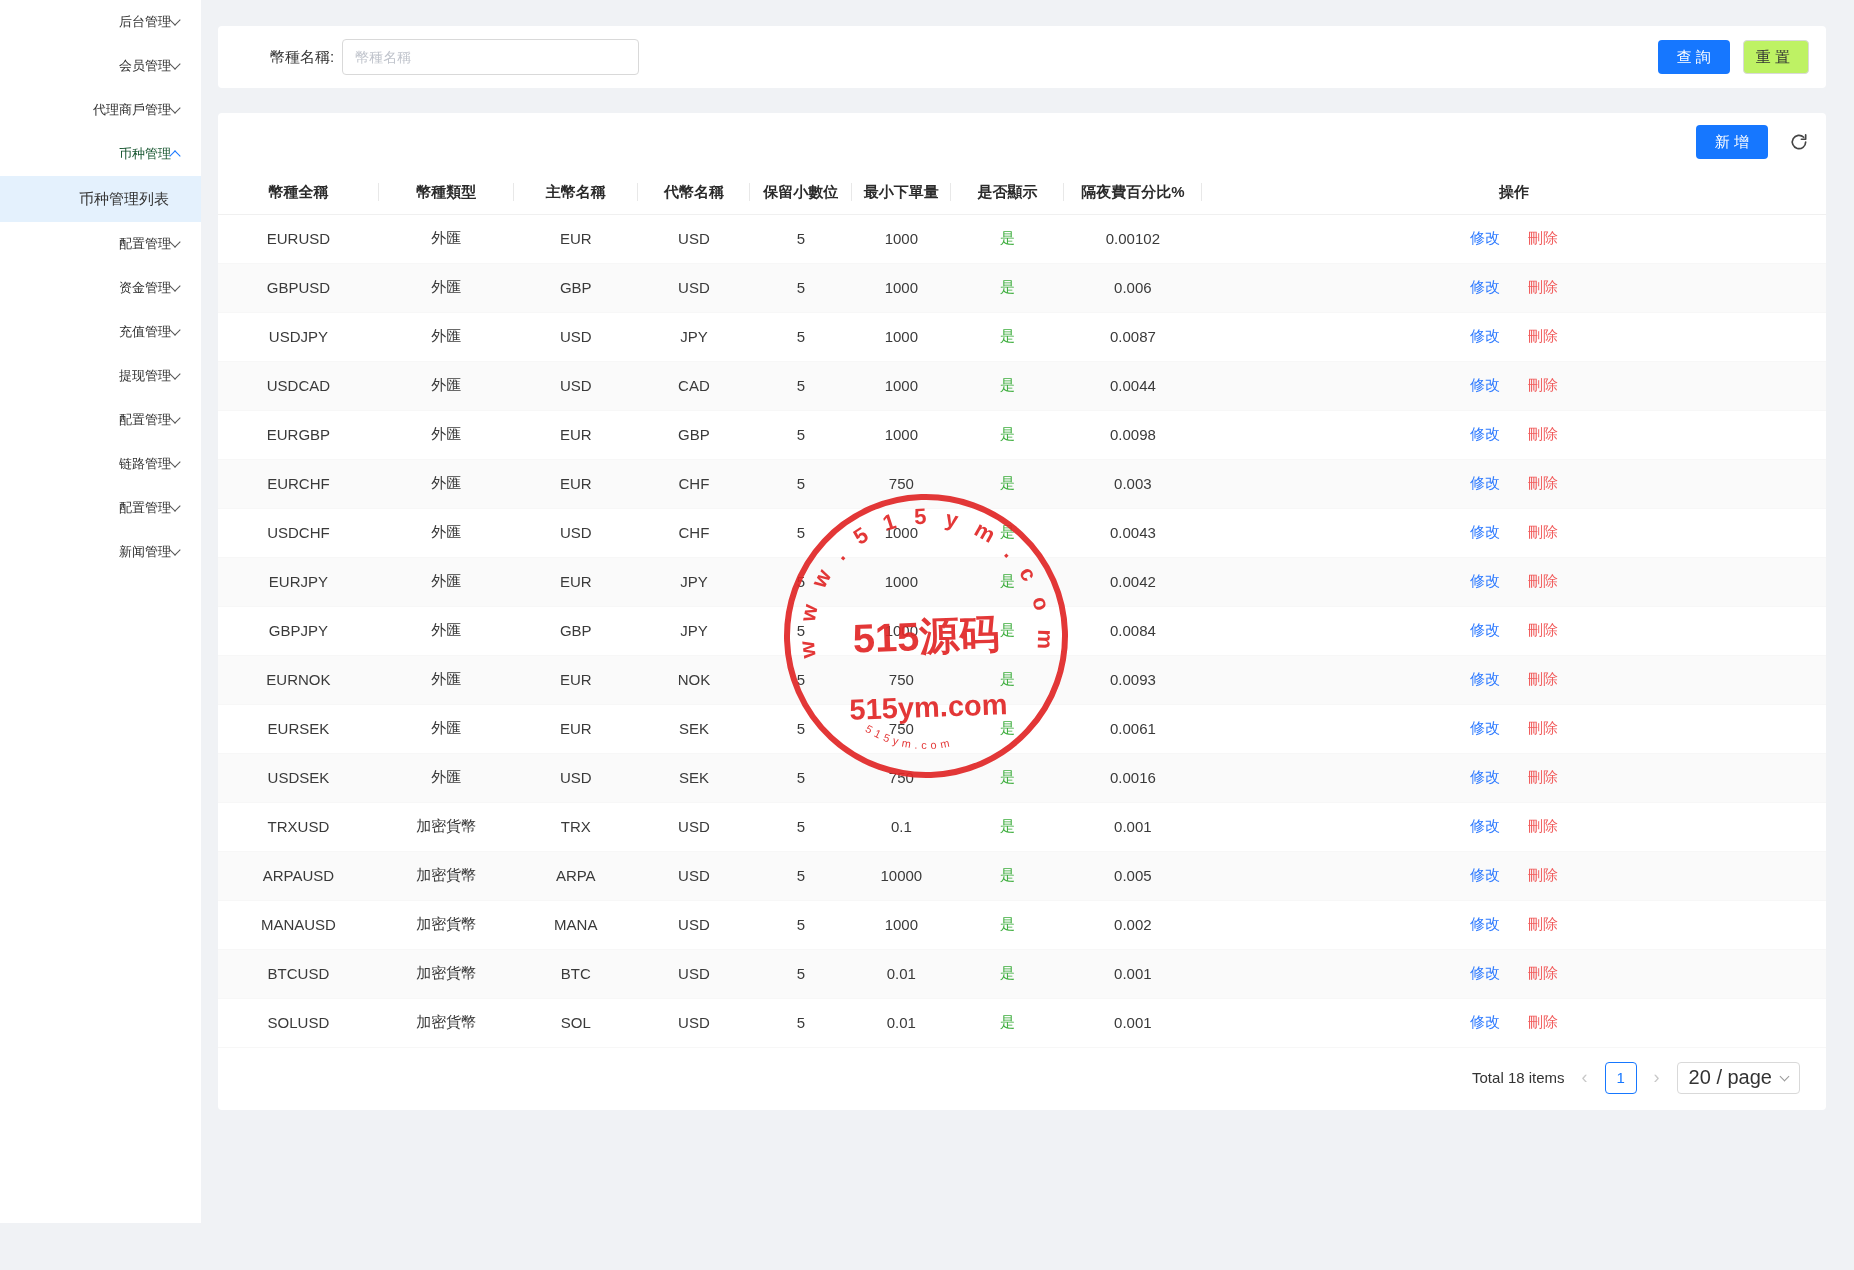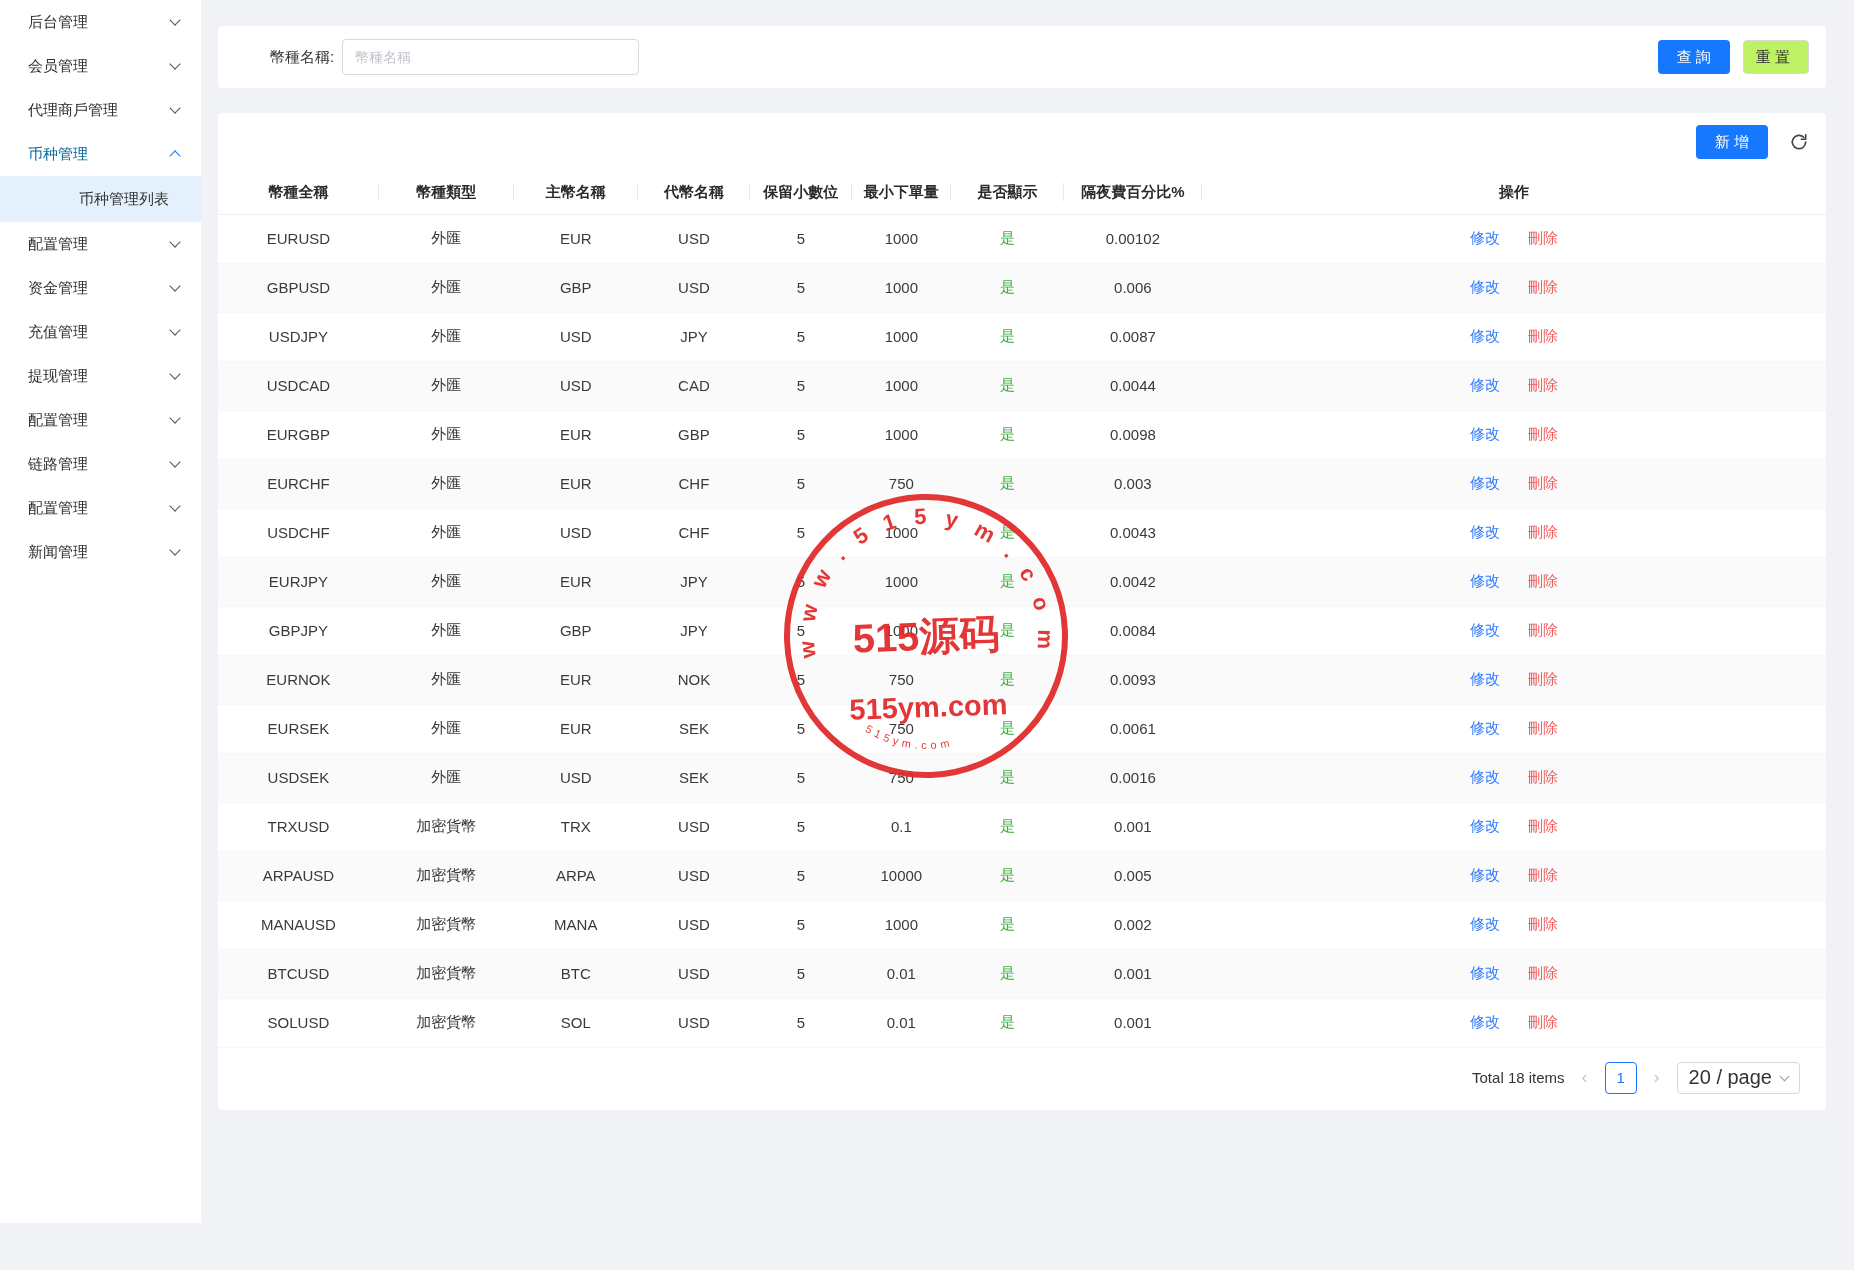--- a/index.html
+++ b/index.html
@@ -14,23 +14,23 @@
     justify-content:space-between; padding:0 24px; }
   .welcome { color:#ffffff; font-weight:bold; font-size:16px; letter-spacing:.5px; }
   .topbar-right { display:flex; align-items:center; gap:16px; }
   .logout { color:#ffffff; font-size:14px; cursor:pointer; }
   .avatar { width:30px; height:30px; border-radius:50%;
     background:radial-gradient(circle at 35% 35%, #9fd4ff, #1976d2 75%);
     box-shadow:0 0 0 2px rgba(130,190,255,.55); display:inline-block; }
   
   .layout { display:flex; height:1223px; }
   .sidebar { width:201px; background:#ffffff; flex-shrink:0; overflow:hidden; }
-  .menu-item { height:44px; display:flex; align-items:center; justify-content:space-between;
-    padding:0 22px 0 28px; font-size:15px; color:#2f2f2f; cursor:pointer; }
-  .menu-item.active { color:#0369a1; }
+  .menu-item { height:44px; display:flex; align-items:center; justify-content:flex-end;
+    padding:0 22px 0 28px; font-size:13px; color:#2f2f2f; cursor:pointer; }
+  .menu-item.active { color:#14532d; }
   .chev { width:8px; height:8px; border-right:1.6px solid #555; border-bottom:1.6px solid #555;
     transform:rotate(45deg); margin-top:-4px; flex-shrink:0; }
   .menu-item.active .chev { border-color:#1677ff; transform:rotate(-135deg); margin-top:4px; }
   .submenu-item { height:46px; display:flex; align-items:center; padding-left:79px;
     font-size:15px; color:#333; cursor:pointer; }
   .submenu-item.active { background:#e4f1fd; }
   .content { flex:1; padding:26px 28px 0 17px; }
   .card { background:#ffffff; border-radius:4px; }
   
   .search-card { height:62px; display:flex; align-items:center; justify-content:space-between;

